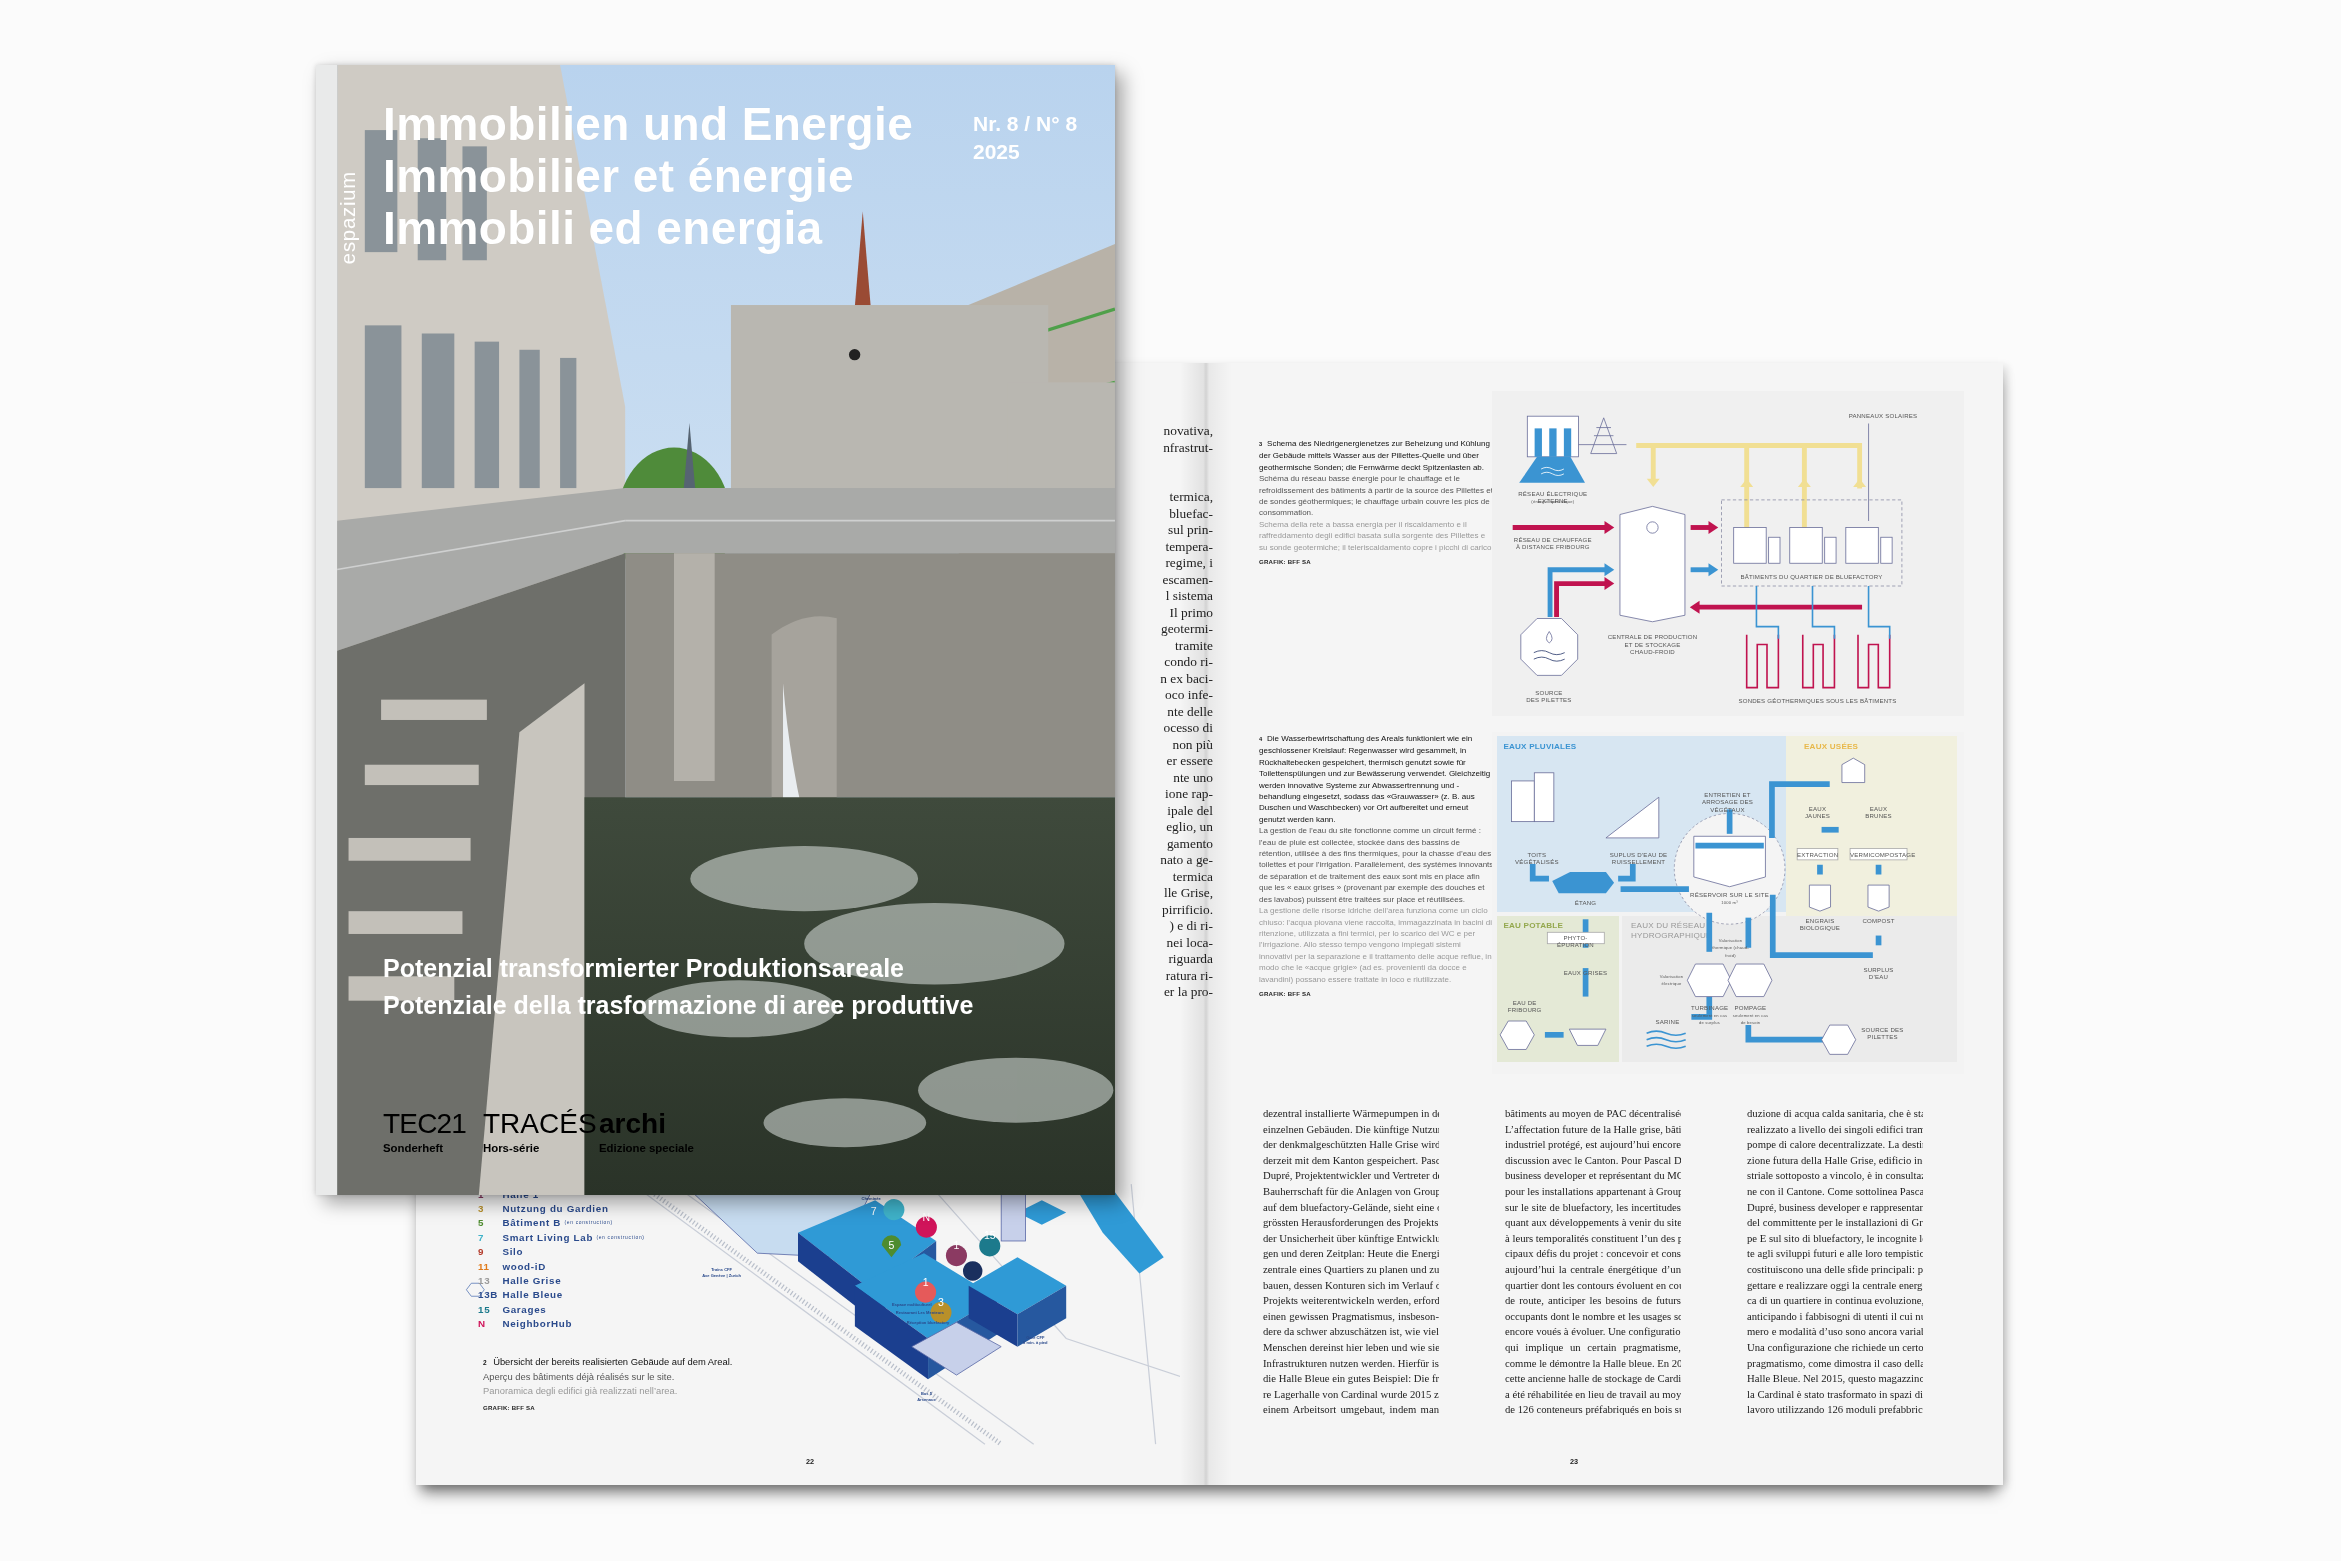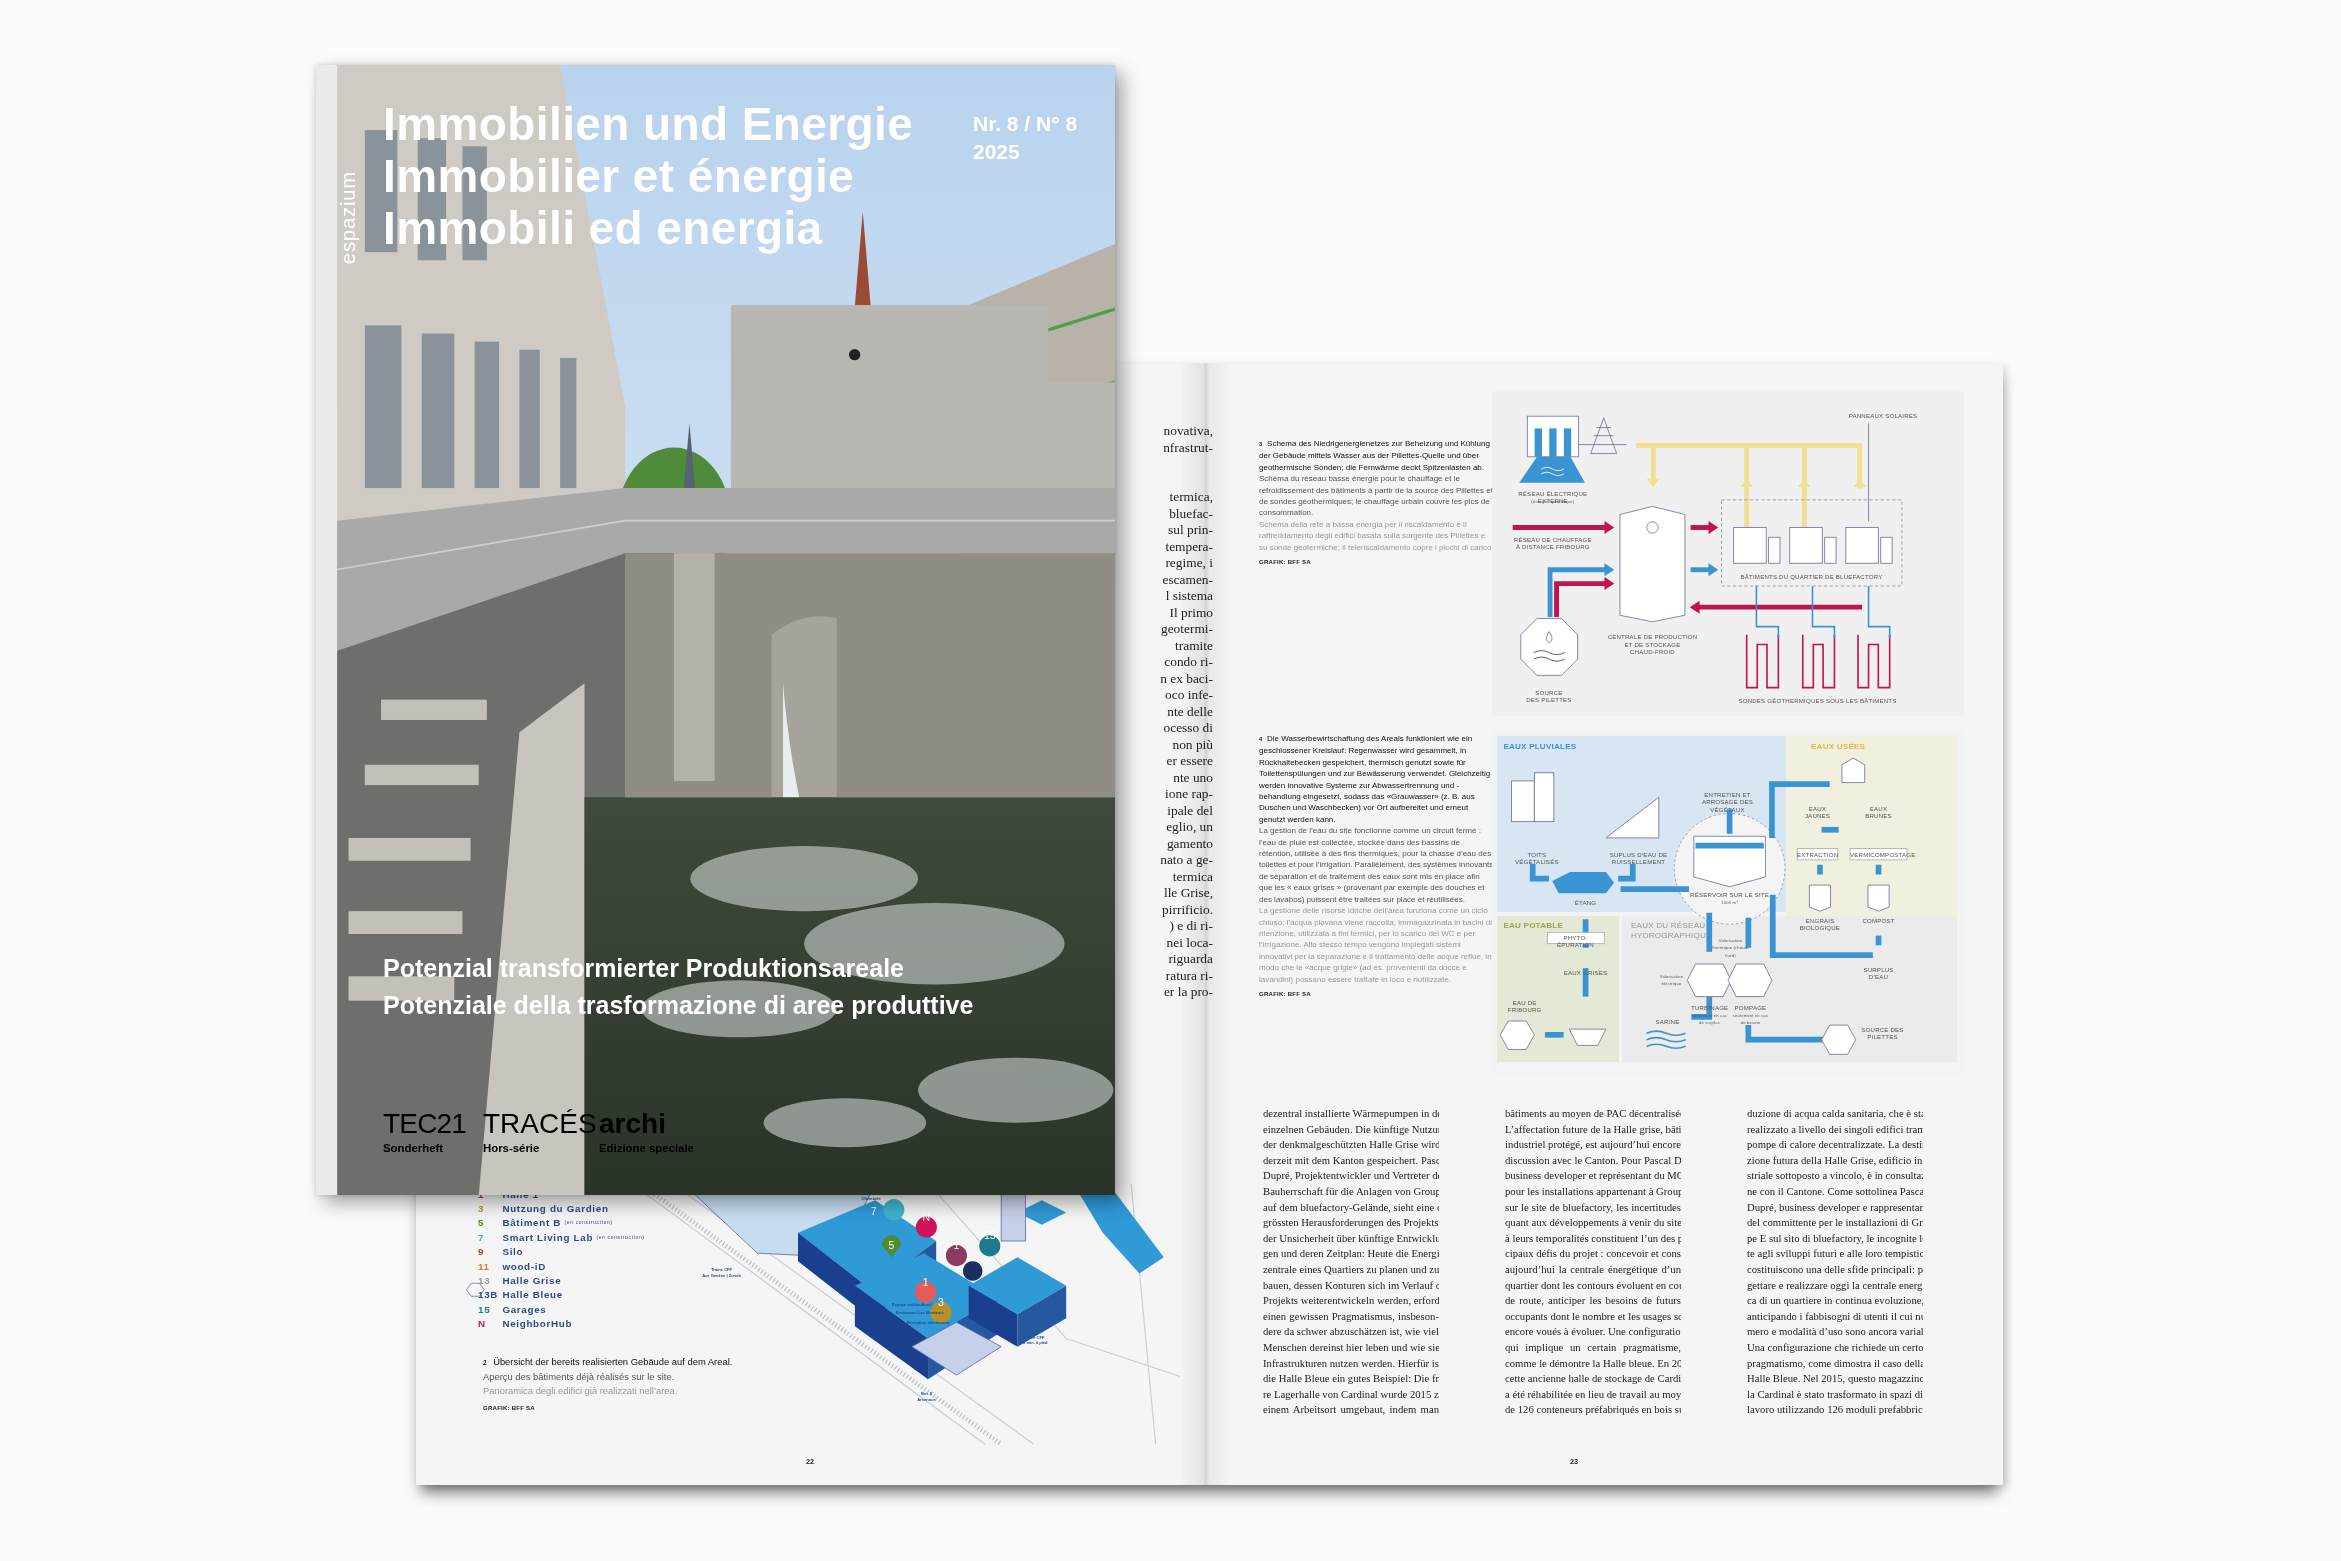--- a/index.html
+++ b/index.html
@@ -307,21 +307,21 @@
       <div class="dlabel" style="left:24.4px;top:305px;width:65px;">DES PILETTES</div>
       <div class="dlabel" style="left:244px;top:306px;width:163px;">SONDES GÉOTHERMIQUES SOUS LES BÂTIMENTS</div>
     </div>
 
     <div class="diag" style="left:286px;top:369px;width:472px;height:342px;background:#f3f3f3;">
       <div style="position:absolute;left:4.9px;top:4.1px;width:289px;height:176px;background:#d7e6f2;"></div>
       <div style="position:absolute;left:294px;top:4.1px;width:171px;height:249px;background:#f1f0de;"></div>
       <div style="position:absolute;left:4.9px;top:184px;width:122px;height:146px;background:#e4e9d6;"></div>
       <div style="position:absolute;left:130px;top:184px;width:335px;height:146px;background:#ebebeb;"></div>
       <div class="zone-title" style="left:11.4px;top:9.8px;color:#3b94d2;">EAUX PLUVIALES</div>
-      <div class="zone-title" style="left:319px;top:9.8px;color:#e8b84a;">EAUX USÉES</div>
+      <div class="zone-title" style="left:312px;top:9.8px;color:#e8b84a;">EAUX USÉES</div>
       <div class="zone-title" style="left:11.4px;top:189px;color:#94a84e;">EAU POTABLE</div>
       <div class="zone-title" style="left:139px;top:189px;width:81px;color:#999;font-weight:normal;line-height:9.8px;">EAUX DU RÉSEAU HYDROGRAPHIQUE</div>
       <svg width="472" height="342" viewBox="0 0 580 420" style="position:absolute;left:0;top:0;">
         <circle cx="292" cy="168" r="68" fill="#f4f4f4" stroke="#8c8fa6" stroke-dasharray="3 3"></circle>
         <polygon points="248,128 336,128 336,178 292,190 248,178" fill="#fff" stroke="#6b6f9a"></polygon>
         <polygon points="250,136 334,136 334,143 250,143" fill="#3b94d2"></polygon>
         <polygon points="74,183 96,172 140,172 150,185 140,198 82,198" fill="#3b94d2"></polygon>
         <g stroke="#3b94d2" stroke-width="7" fill="none">
           <path d="M50 162 V180 H70"></path>
           <path d="M173 162 V180 H155"></path>

